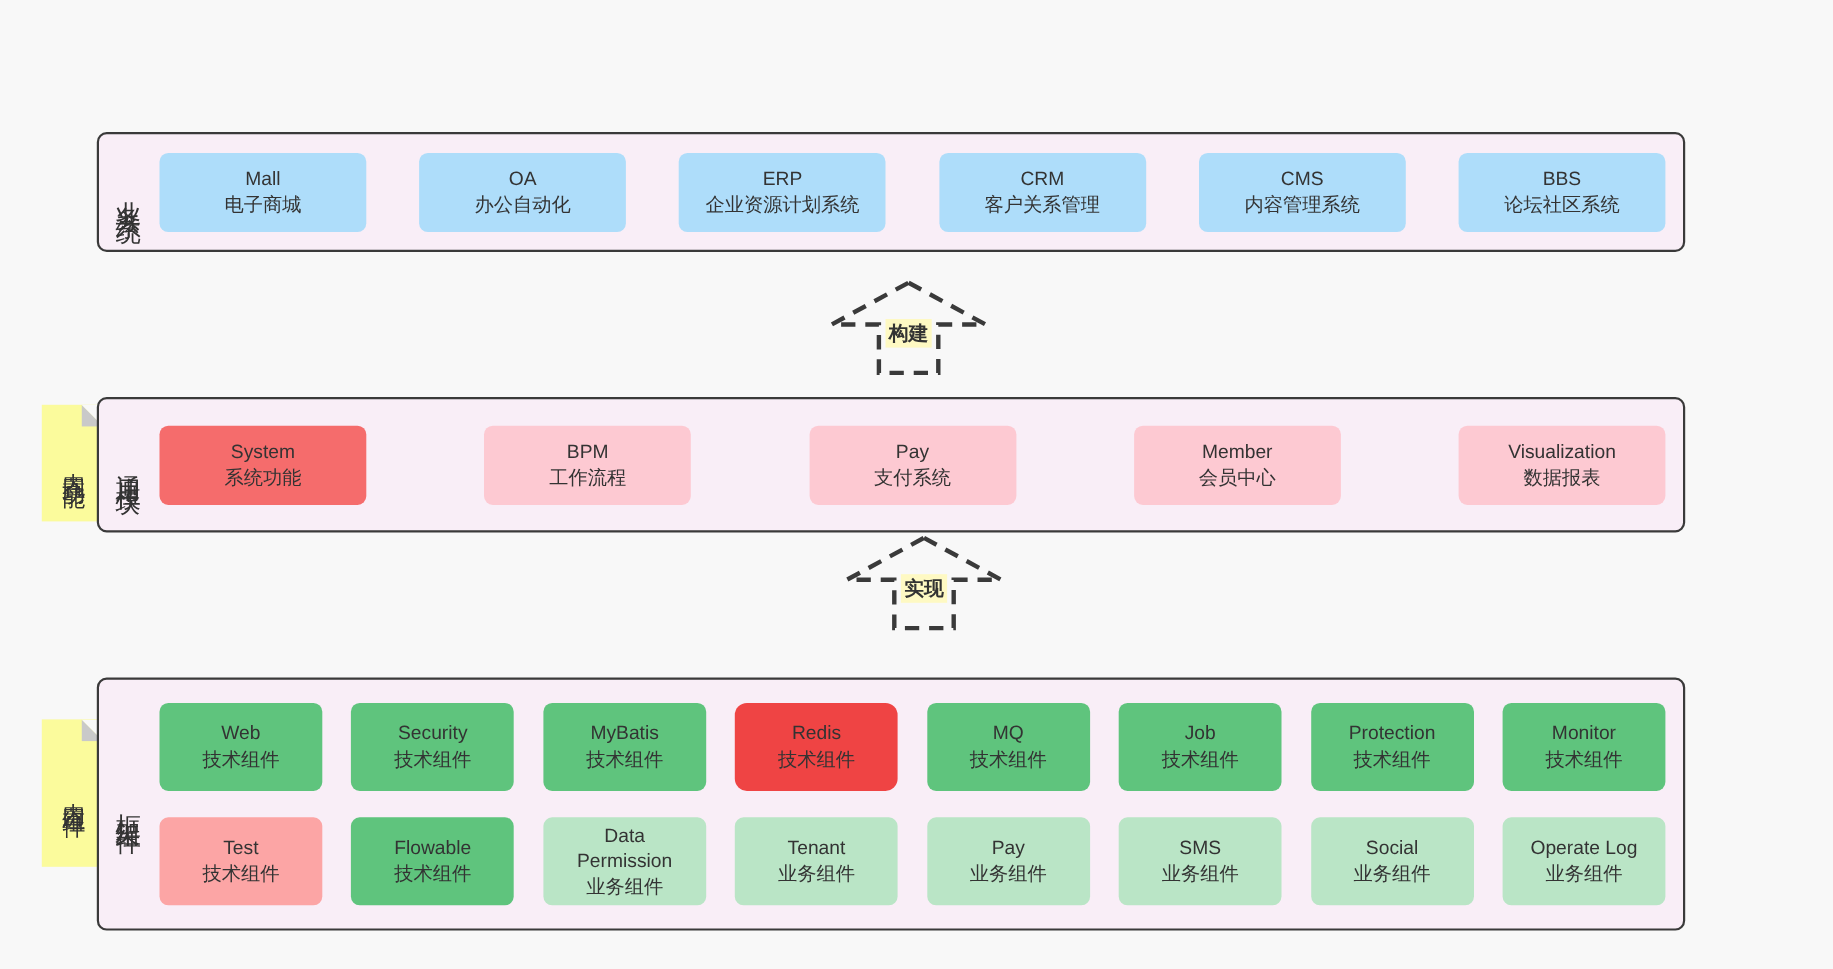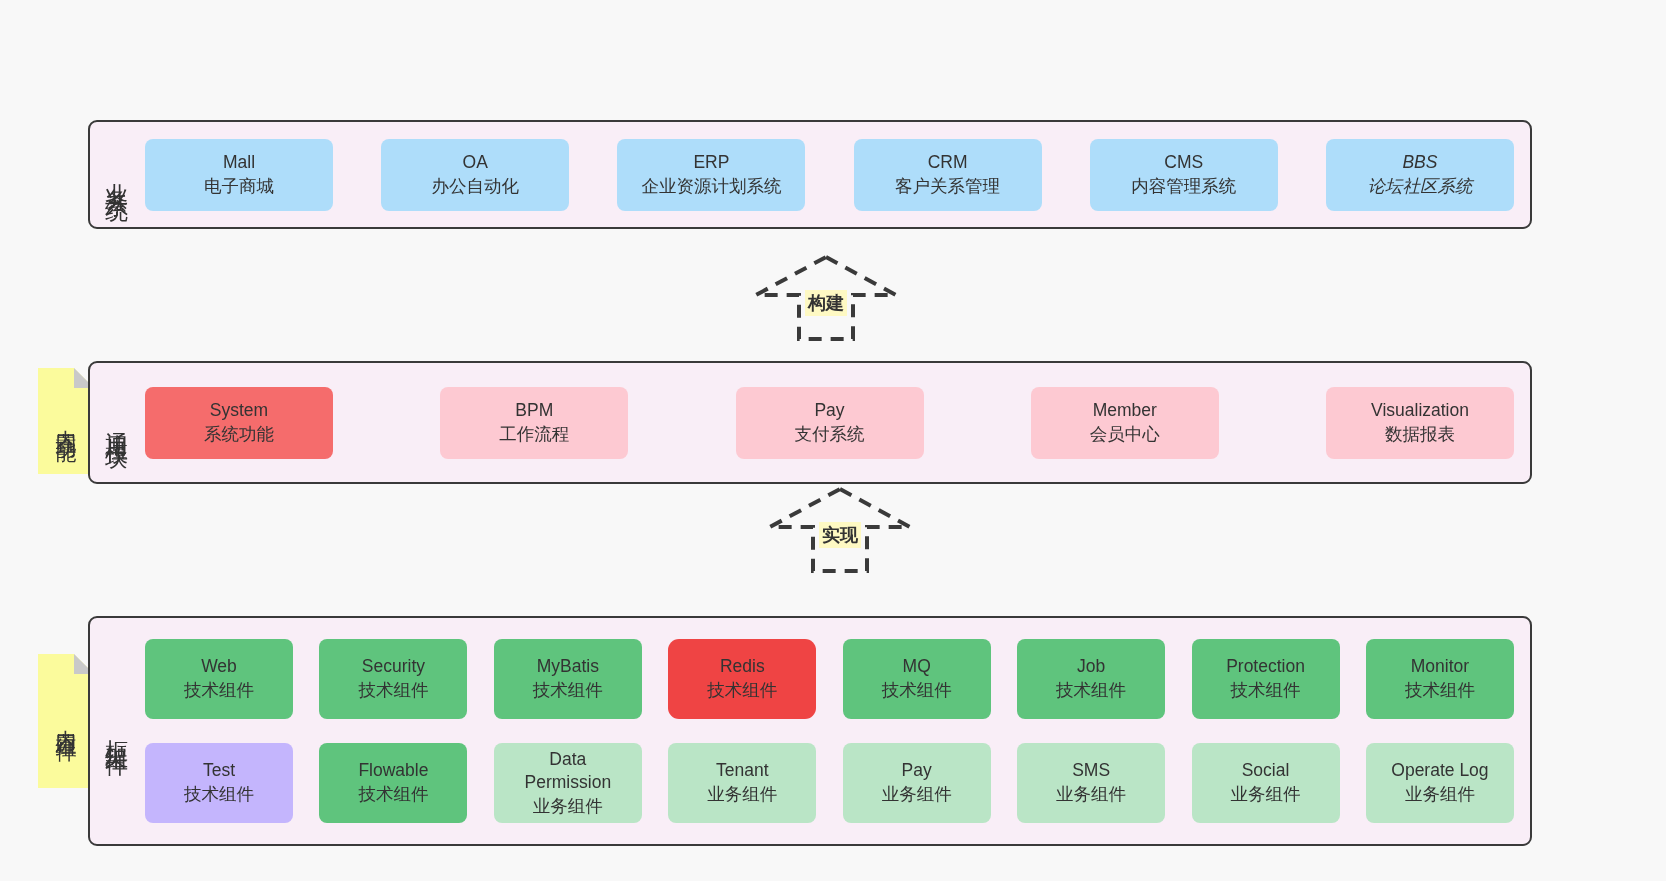--- a/index.html
+++ b/index.html
@@ -151,21 +151,21 @@
       <div>企业资源计划系统</div>
     </div>
     <div class="box" style="background: rgb(174, 221, 250);">
       <div>CRM</div>
       <div>客户关系管理</div>
     </div>
     <div class="box" style="background: rgb(174, 221, 250);">
       <div>CMS</div>
       <div>内容管理系统</div>
     </div>
-    <div class="box" style="background: rgb(174, 221, 250); font-style: italic;">
+    <div class="box" style="background: rgb(174, 221, 250);">
       <div>BBS</div>
       <div>论坛社区系统</div>
     </div>
   </div>
 </div>
 
 <div class="arrow arrow-build">
   <svg width="152" height="88" viewBox="0 0 152 88">
     <polygon points="76,3 146,41 103,41 103,85 49,85 49,41 6,41" fill="none" stroke="#3a3a3a" stroke-width="4" stroke-dasharray="13 9"></polygon>
   </svg>
@@ -246,21 +246,21 @@
       <div class="box sm" style="background: rgb(95, 196, 125);">
         <div>Protection</div>
         <div>技术组件</div>
       </div>
       <div class="box sm" style="background: rgb(95, 196, 125);">
         <div>Monitor</div>
         <div>技术组件</div>
       </div>
     </div>
     <div class="boxes-row">
-      <div class="box sm" style="background: #c4b5fd;">
+      <div class="box sm" style="background: #fca5a5;">
         <div>Test</div>
         <div>技术组件</div>
       </div>
       <div class="box sm" style="background: rgb(95, 196, 125);">
         <div>Flowable</div>
         <div>技术组件</div>
       </div>
       <div class="box sm" style="background: rgb(186, 229, 198);">
         <div>Data Permission</div>
         <div>业务组件</div>

